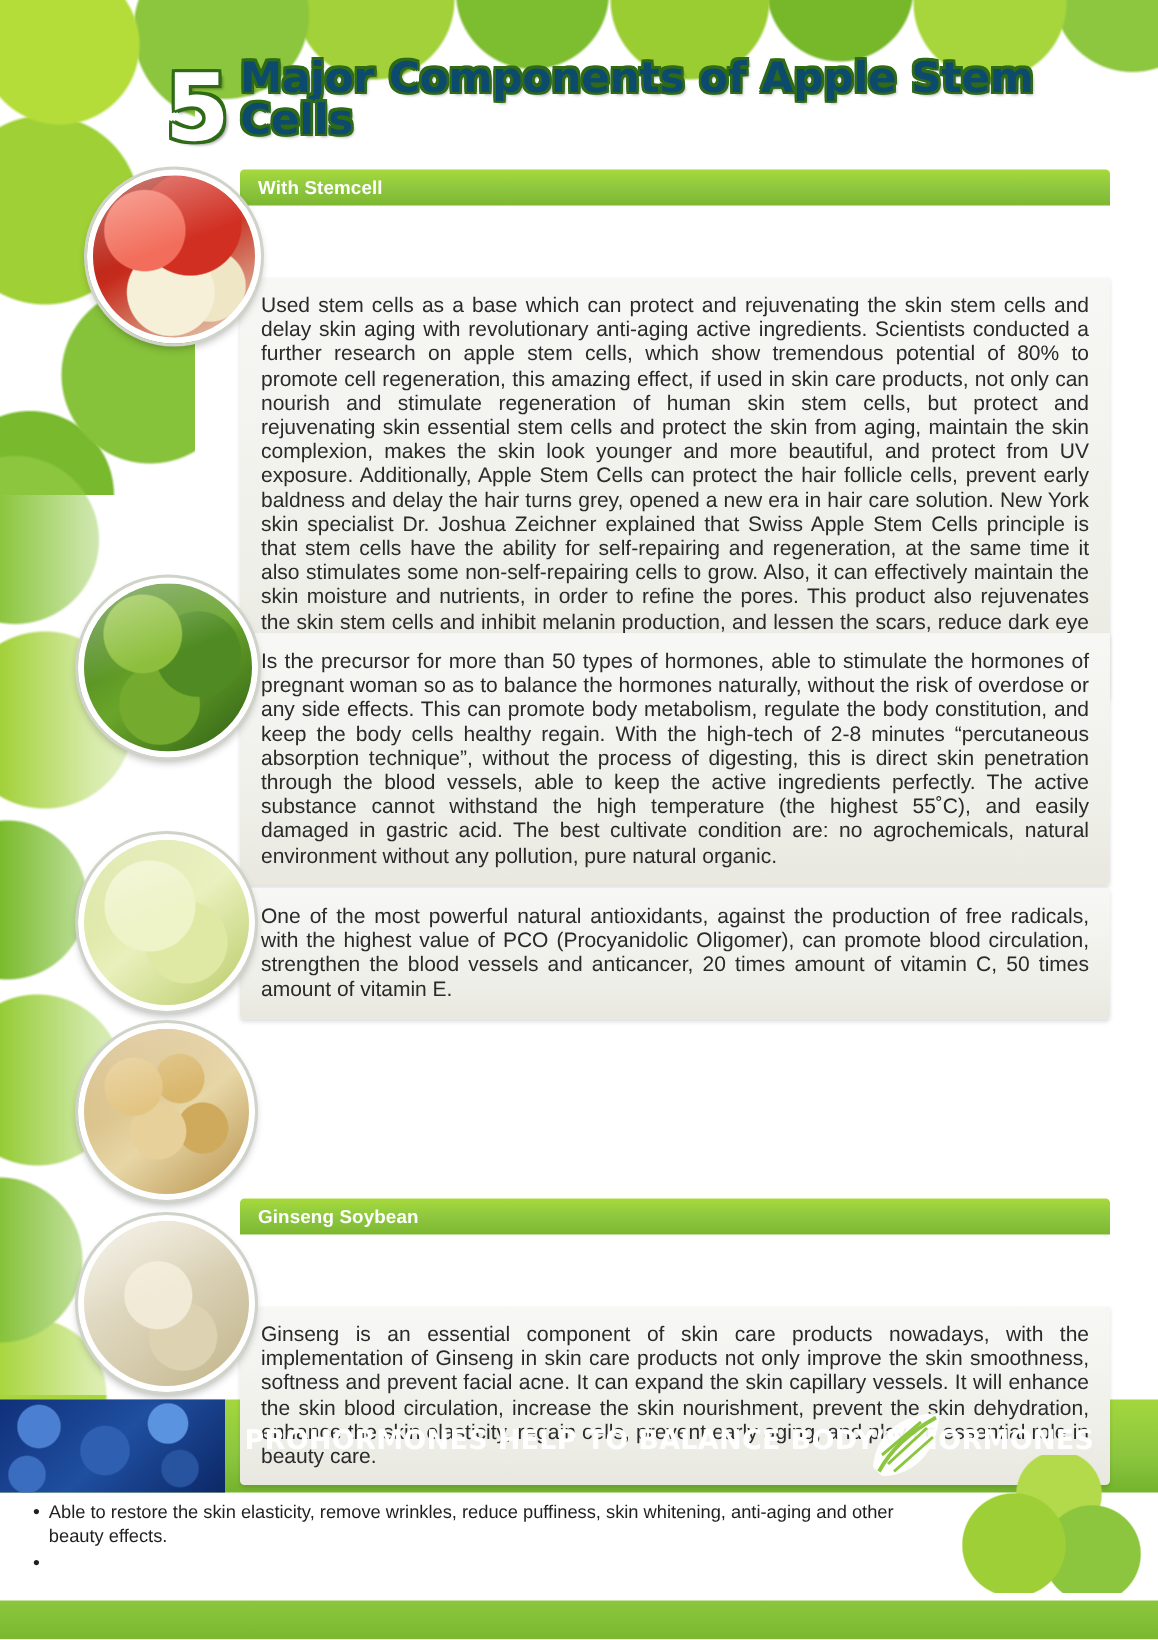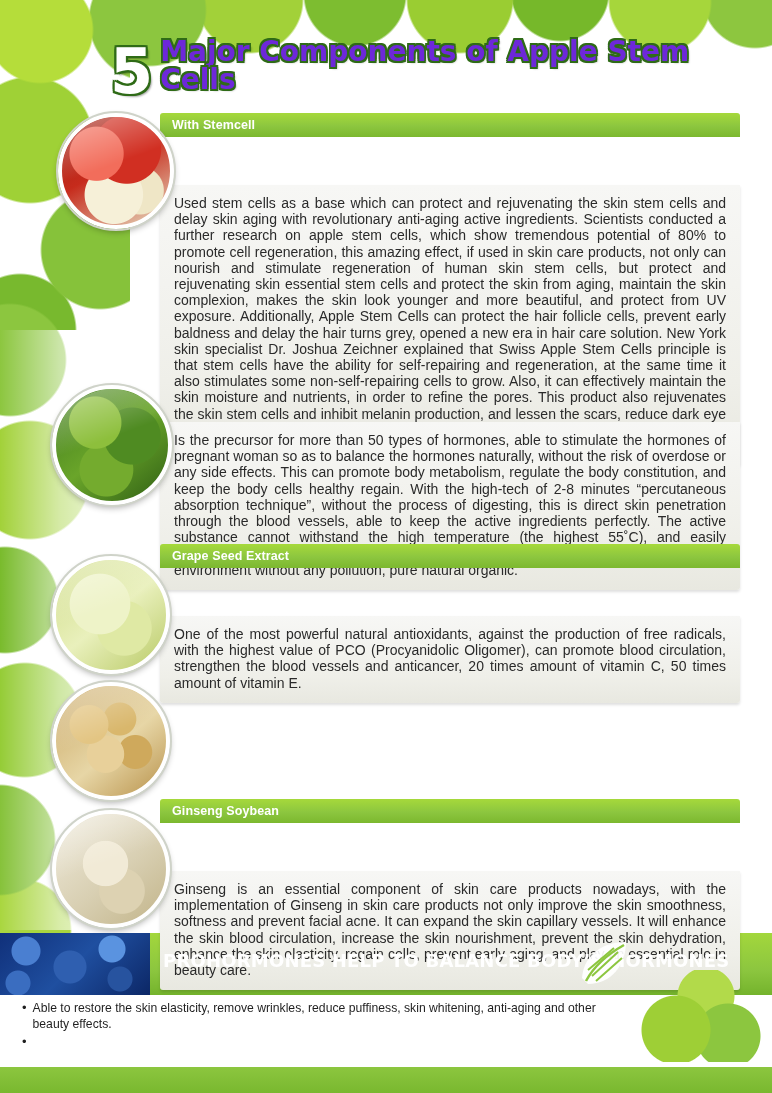--- a/index.html
+++ b/index.html
@@ -107,21 +107,21 @@
     letter-spacing: -1px;
     text-shadow:
       2px 0 0 #2f6b17, -2px 0 0 #2f6b17, 0 2px 0 #2f6b17, 0 -2px 0 #2f6b17,
       2px 2px 0 #2f6b17, -2px 2px 0 #2f6b17, 2px -2px 0 #2f6b17, -2px -2px 0 #2f6b17,
       3px 3px 2px rgba(0,0,0,0.35);
     font-family: "DejaVu Sans", sans-serif;
   }
   .heading .title {
     font-size: 28px;
     font-weight: bold;
-    color: #6d28d9;
+    color: #0c4a6e;
     line-height: 1;
     padding-bottom: 8px;
     letter-spacing: 0px;
     text-shadow:
       1.6px 0 0 #2f6b17, -1.6px 0 0 #2f6b17, 0 1.6px 0 #2f6b17, 0 -1.6px 0 #2f6b17,
       1.6px 1.6px 0 #2f6b17, -1.6px 1.6px 0 #2f6b17, 1.6px -1.6px 0 #2f6b17, -1.6px -1.6px 0 #2f6b17,
       2px 2px 2px rgba(0,0,0,0.3);
     font-family: "DejaVu Sans", sans-serif;
   }
 
@@ -330,21 +330,20 @@
     <div class="sec-body">Used stem cells as a base which can protect and rejuvenating the skin stem cells and delay skin aging with revolutionary anti-aging active ingredients. Scientists conducted a further research on apple stem cells, which show tremendous potential of 80% to promote cell regeneration, this amazing effect, if used in skin care products, not only can nourish and stimulate regeneration of human skin stem cells, but protect and rejuvenating skin essential stem cells and protect the skin from aging, maintain the skin complexion, makes the skin look younger and more beautiful, and protect from UV exposure. Additionally, Apple Stem Cells can protect the hair follicle cells, prevent early baldness and delay the hair turns grey, opened a new era in hair care solution. New York skin specialist Dr. Joshua Zeichner explained that Swiss Apple Stem Cells principle is that stem cells have the ability for self-repairing and regeneration, at the same time it also stimulates some non-self-repairing cells to grow.  Also, it can effectively maintain the skin moisture and nutrients, in order to refine the pores. This product also rejuvenates the skin stem cells and inhibit melanin production, and lessen the scars, reduce dark eye circles, reduce facial blemishes, restore whiter skin, and resulting in skin that has a radiant appearance.</div>
   </div>
 
   <div class="photo ph-yam" style="left:52px; top:385px; width:112px; height:112px;"></div>
   <div class="section" style="top:374px;">
     <div class="sec-body">Is the precursor for more than 50 types of hormones, able to stimulate the hormones of pregnant woman so as to balance the hormones naturally, without the risk of overdose or any side effects. This can promote body metabolism, regulate the body constitution, and keep the body cells healthy regain. With the high-tech of 2-8 minutes “percutaneous absorption technique”, without the process of digesting, this is direct skin penetration through the blood vessels, able to keep the active ingredients perfectly. The active substance cannot withstand the high temperature (the highest 55˚C), and easily damaged in gastric acid. The best cultivate condition are: no agrochemicals, natural environment without any pollution, pure natural organic.</div>
   </div>
 
   <div class="photo ph-grape" style="left:52px; top:556px; width:110px; height:110px;"></div>
   <div class="section" style="top:544px;">
-    <div class="sec-title">Grape Seed Extract</div>
     <div class="sec-body">One of the most powerful natural antioxidants, against the production of free radicals, with the highest value of PCO (Procyanidolic Oligomer), can promote blood circulation, strengthen the blood vessels and anticancer, 20 times amount of vitamin C, 50 times amount of vitamin E.</div>
   </div>
 
   <div class="photo ph-soya" style="left:52px; top:682px; width:110px; height:110px;"></div>
 
   <div class="photo ph-ginseng" style="left:52px; top:810px; width:110px; height:110px;"></div>
   <div class="section" style="top:799px;">
     <div class="sec-title">Ginseng Soybean</div>
     <div class="sec-body">Ginseng is an essential component of skin care products nowadays, with the implementation of Ginseng in skin care products not only improve the skin smoothness, softness and prevent facial acne. It can expand the skin capillary vessels. It will enhance the skin blood circulation, increase the skin nourishment, prevent the skin dehydration, enhance the skin elasticity, regain cells, prevent early aging, and play an essential role in beauty care.</div>
   </div>

